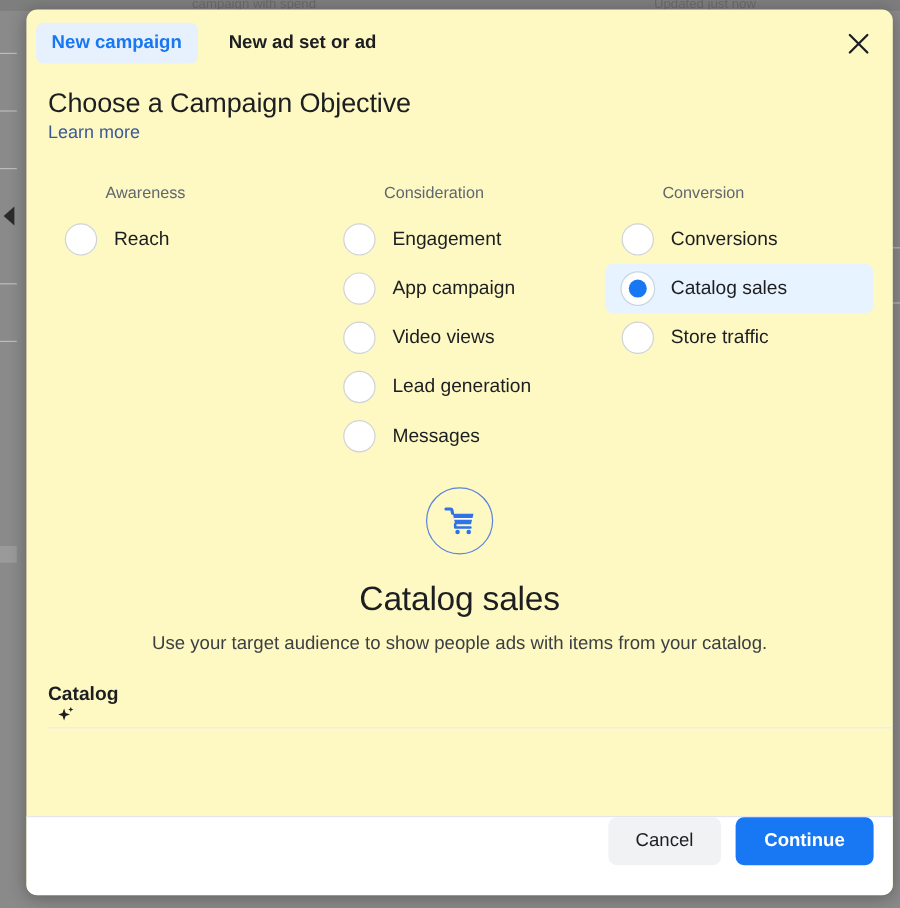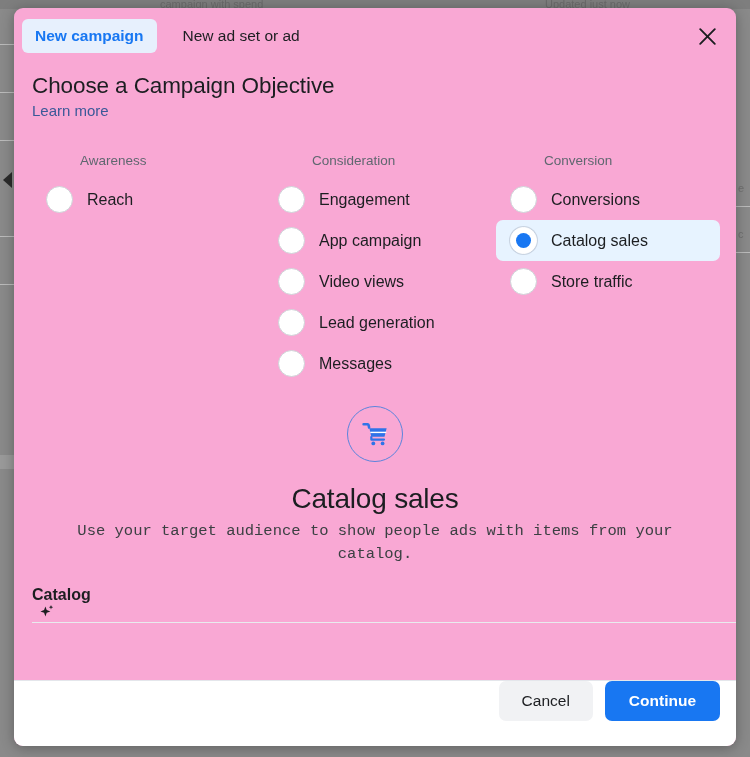--- a/index.html
+++ b/index.html
@@ -41,23 +41,23 @@
   }
   .bg-rule {
     position: absolute;
     background: #bcbcbc;
     height: 1px;
   }
 
   
   .modal {
     position: absolute;
-    left: 14px; top: 8px;
+    left: 22px; top: 8px;
     width: 722px; height: 738px;
-    background: #f9a8d4;
+    background: #fef9c3;
     border-radius: 9px;
     box-shadow: 0 2px 14px rgba(0,0,0,.30);
     display: flex;
     flex-direction: column;
     overflow: hidden;
   }
 
   
   .tabbar {
     position: relative;
@@ -67,20 +67,21 @@
     align-items: center;
     padding: 0 6px 0 8px;
   }
   .tab {
     font-size: 15.5px;
     line-height: 1;
     padding: 9px 13px;
     border-radius: 6px;
     cursor: pointer;
     white-space: nowrap;
+    font-weight: bold;
   }
   .tab.active {
     color: #1877f2;
     font-weight: bold;
     background: #e7f0fd;
   }
   .tab.inactive {
     color: #1c1e21;
     margin-left: 13px;
   }
@@ -178,25 +179,24 @@
     align-items: center;
     justify-content: center;
   }
   .detail-title {
     margin-top: 21px;
     font-size: 28px;
     color: #1c1e21;
     letter-spacing: -.2px;
   }
   .detail-desc {
-    margin-top: 5px;
+    margin-top: 11px;
     font-size: 15.5px;
     line-height: 1.45;
     color: #3c4043;
-    font-family: Liberation Mono, monospace;
   }
 
   
   .catalog-section {
     margin-top: 21px;
     padding: 0 0 0 18px;
   }
   .catalog-row {
     display: flex;
     align-items: flex-start;

